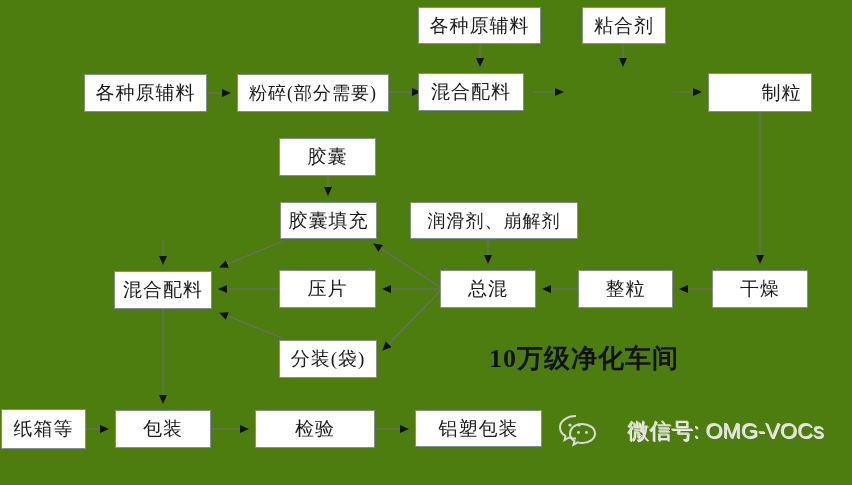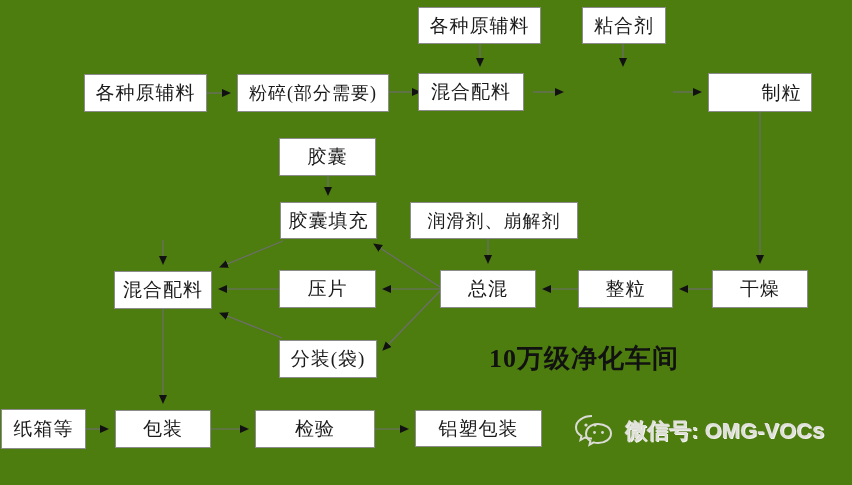--- a/index.html
+++ b/index.html
@@ -36,28 +36,27 @@
     top: 341px;
     font-size: 26px;
     font-weight: bold;
     color: #111111;
     white-space: nowrap;
     letter-spacing: 1px;
     z-index: 2;
   }
   .watermark {
     position: absolute;
-    left: 573px;
+    left: 557px;
     top: 413px;
     display: flex;
     align-items: center;
-    gap: 6px;
+    gap: 24px;
     color: #dedeb0;
     z-index: 2;
-    font-weight: bold;
   }
   .watermark .wm-text {
     font-family: "Liberation Sans", sans-serif;
     font-size: 22px;
     color: #e0e0da;
     text-shadow: 1px 1px 0 #f4f4f0;
     white-space: nowrap;
   }
 </style>
 </head>

